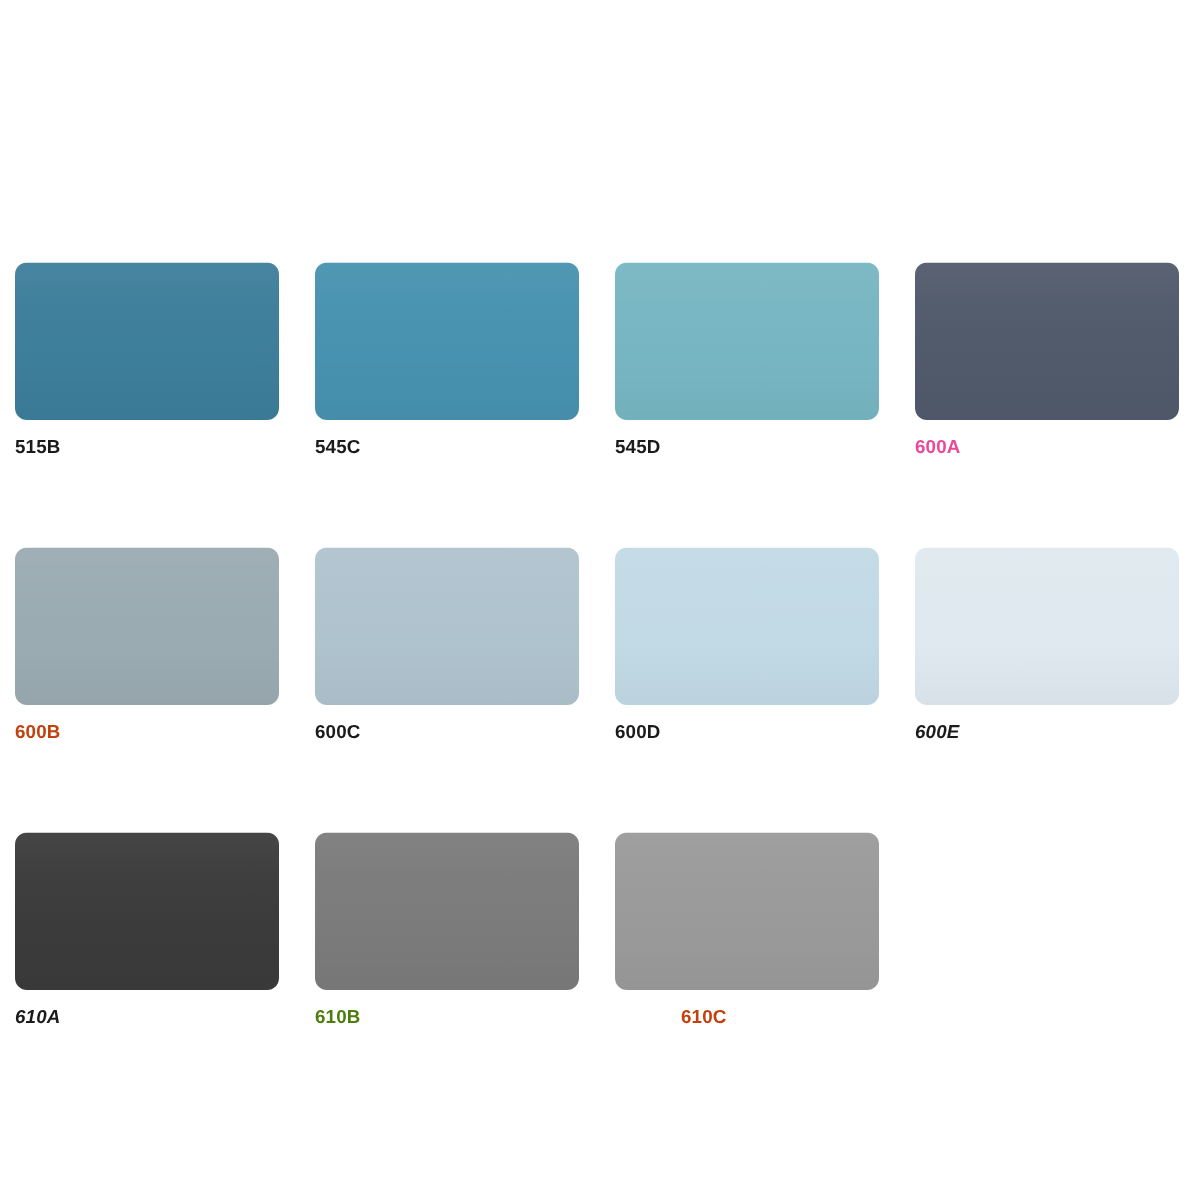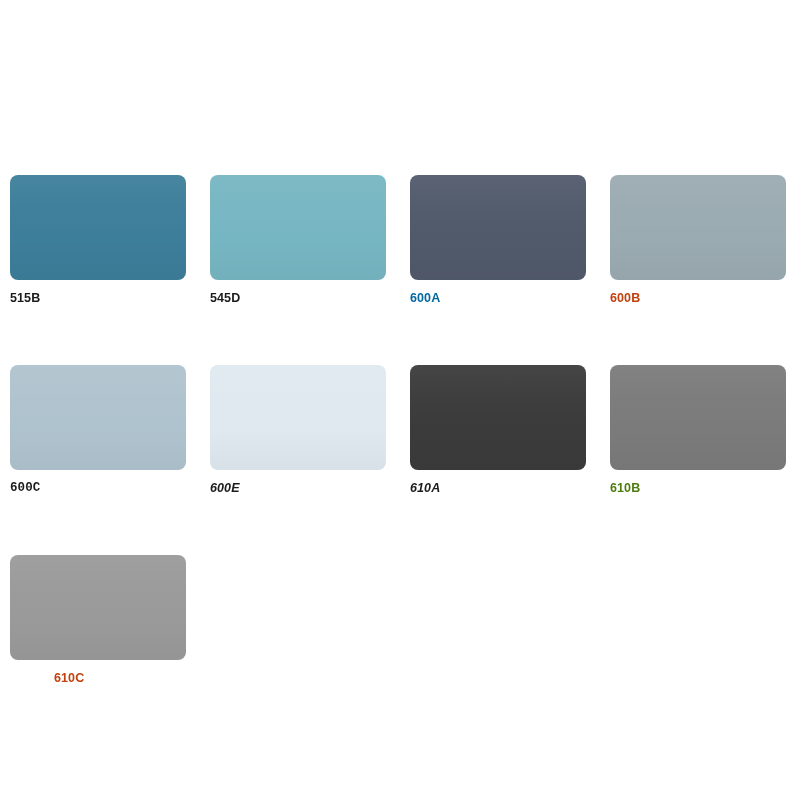--- a/index.html
+++ b/index.html
@@ -66,34 +66,42 @@
 </head>
 <body>
 
 <div id="palette-sheet" style="background: rgb(255, 255, 255);">
   <div id="swatch-grid">
       <div class="swatch-cell">
         <div class="swatch-chip" style="background-color: rgb(61, 126, 154); width: 176px; height: 105px; border-radius: 8px;"></div>
         <div class="swatch-label" style="color: rgb(27, 27, 27);">515B</div>
       </div>
       <div class="swatch-cell">
+        <div class="swatch-chip" style="background-color: rgb(71, 146, 176); width: 176px; height: 105px; border-radius: 8px;"></div>
+        <div class="swatch-label" style="color: rgb(27, 27, 27);">545C</div>
+      </div>
+      <div class="swatch-cell">
         <div class="swatch-chip" style="background-color: rgb(118, 182, 194); width: 176px; height: 105px; border-radius: 8px;"></div>
         <div class="swatch-label" style="color: rgb(27, 27, 27);">545D</div>
       </div>
       <div class="swatch-cell">
         <div class="swatch-chip" style="background-color: rgb(81, 90, 107); width: 176px; height: 105px; border-radius: 8px;"></div>
-        <div class="swatch-label" style="color: #0369a1;">600A</div>
+        <div class="swatch-label" style="color: #ec4899;">600A</div>
       </div>
       <div class="swatch-cell">
         <div class="swatch-chip" style="background-color: rgb(155, 171, 178); width: 176px; height: 105px; border-radius: 8px;"></div>
         <div class="swatch-label" style="color: #c2410c;">600B</div>
       </div>
       <div class="swatch-cell">
         <div class="swatch-chip" style="background-color: rgb(175, 195, 206); width: 176px; height: 105px; border-radius: 8px;"></div>
-        <div class="swatch-label" style="color: rgb(27, 27, 27); font-family: Liberation Mono, monospace;">600C</div>
+        <div class="swatch-label" style="color: rgb(27, 27, 27);">600C</div>
+      </div>
+      <div class="swatch-cell">
+        <div class="swatch-chip" style="background-color: rgb(194, 218, 230); width: 176px; height: 105px; border-radius: 8px;"></div>
+        <div class="swatch-label" style="color: rgb(27, 27, 27);">600D</div>
       </div>
       <div class="swatch-cell">
         <div class="swatch-chip" style="background-color: rgb(223, 233, 239); width: 176px; height: 105px; border-radius: 8px;"></div>
         <div class="swatch-label" style="color: rgb(27, 27, 27); font-style: italic;">600E</div>
       </div>
       <div class="swatch-cell">
         <div class="swatch-chip" style="background-color: rgb(59, 59, 59); width: 176px; height: 105px; border-radius: 8px;"></div>
         <div class="swatch-label" style="color: rgb(27, 27, 27); font-style: italic;">610A</div>
       </div>
       <div class="swatch-cell">

